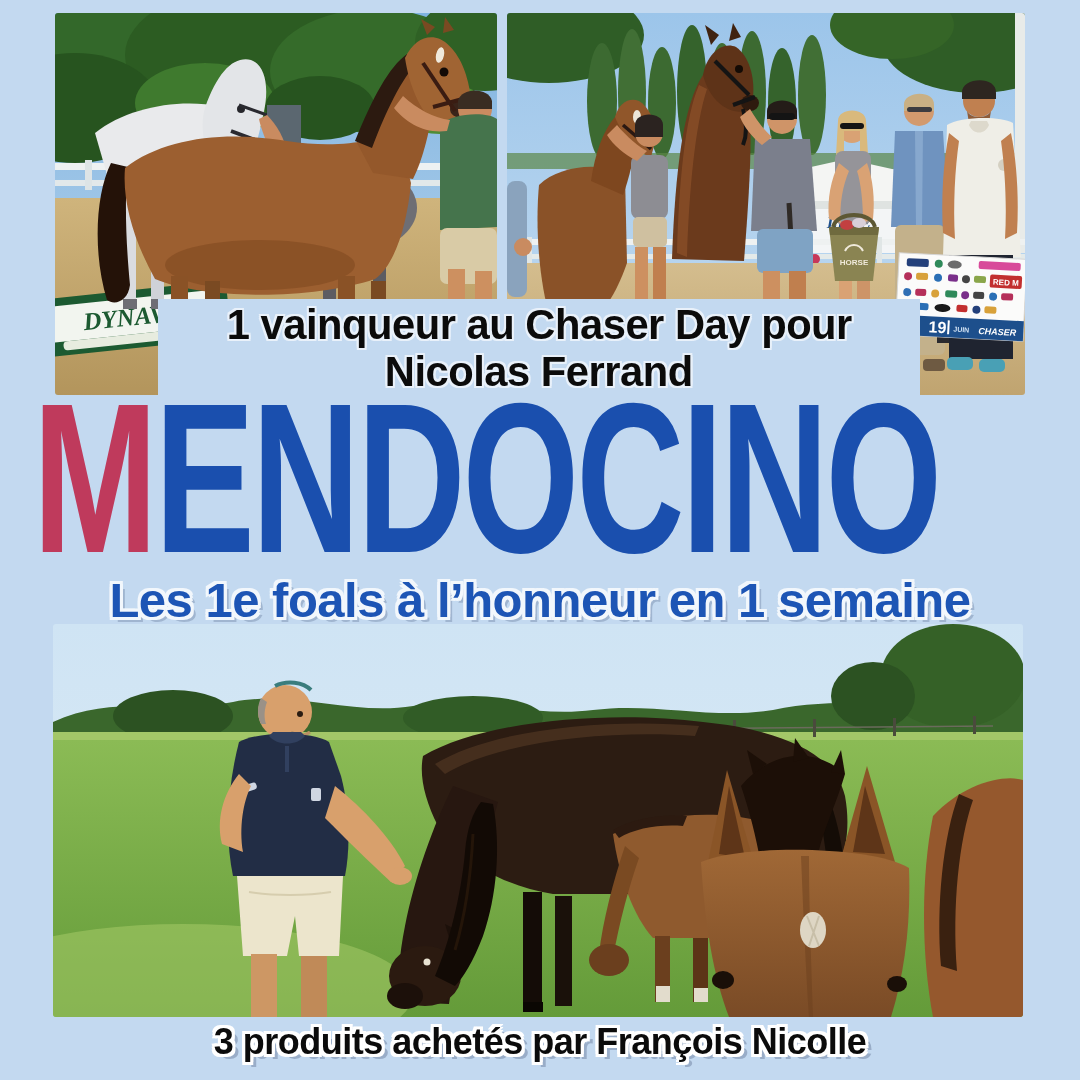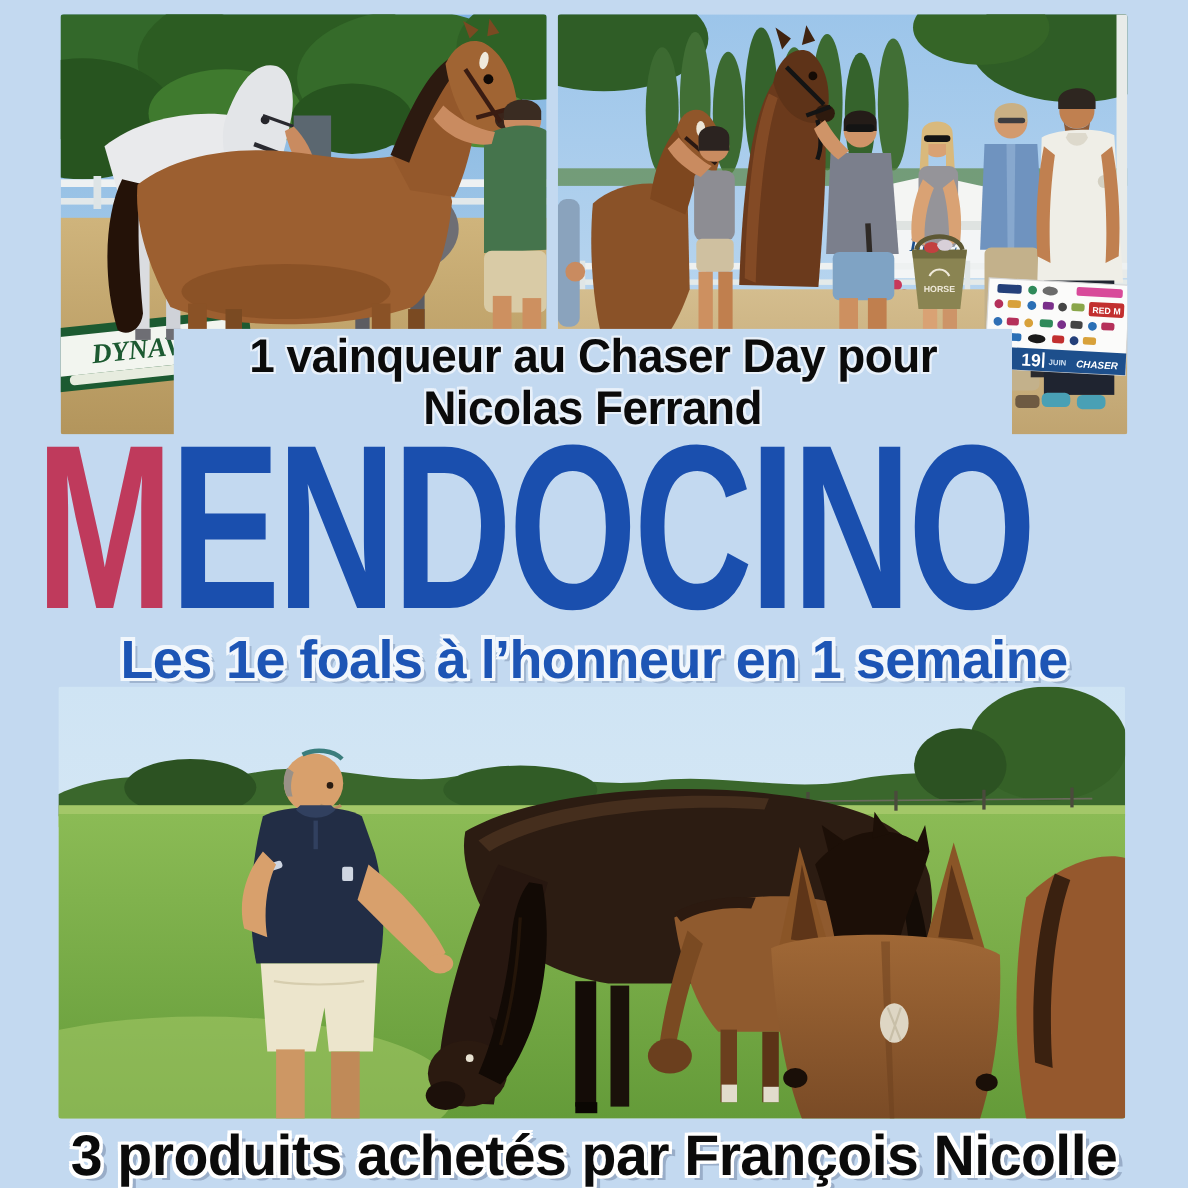--- a/index.html
+++ b/index.html
@@ -40,21 +40,21 @@
   .title-m{color:var(--title-first-letter);}
   .title-rest{color:var(--title-rest);}
   .subtitle{
     position:absolute;left:0;top:572px;width:1080px;text-align:center;z-index:2;
     font-size:49px;font-weight:700;letter-spacing:-0.5px;color:var(--subtitle);white-space:nowrap;
     text-shadow:-3px -3px 0 #f2f7fc,3px -3px 0 #f2f7fc,-3px 3px 0 #f2f7fc,3px 3px 0 #f2f7fc,
       0 -3px 0 #f2f7fc,0 3px 0 #f2f7fc,-3px 0 0 #f2f7fc,3px 0 0 #f2f7fc,5px 5px 0 rgba(56,74,110,0.25);
   }
   .bottom-caption{
     position:absolute;left:0;top:1021px;width:1080px;text-align:center;z-index:2;
-    font-size:52px;font-weight:800;letter-spacing:-0.5px;color:var(--caption-text);white-space:nowrap;
+    font-size:36px;font-weight:800;letter-spacing:-0.5px;color:var(--caption-text);white-space:nowrap;
     text-shadow:-3px -3px 0 #ffffff,3px -3px 0 #ffffff,-3px 3px 0 #ffffff,3px 3px 0 #ffffff,
       0 -3px 0 #ffffff,0 3px 0 #ffffff,-3px 0 0 #ffffff,3px 0 0 #ffffff,6px 5px 0 rgba(56,74,110,0.3);
   }
   .svg-label{font-family:"Liberation Serif","DejaVu Serif",serif;font-weight:bold;}
   .svg-sans{font-family:"Liberation Sans","DejaVu Sans",sans-serif;font-weight:bold;}
 </style>
 </head>
 <body>
 
 <div class="canvas">

